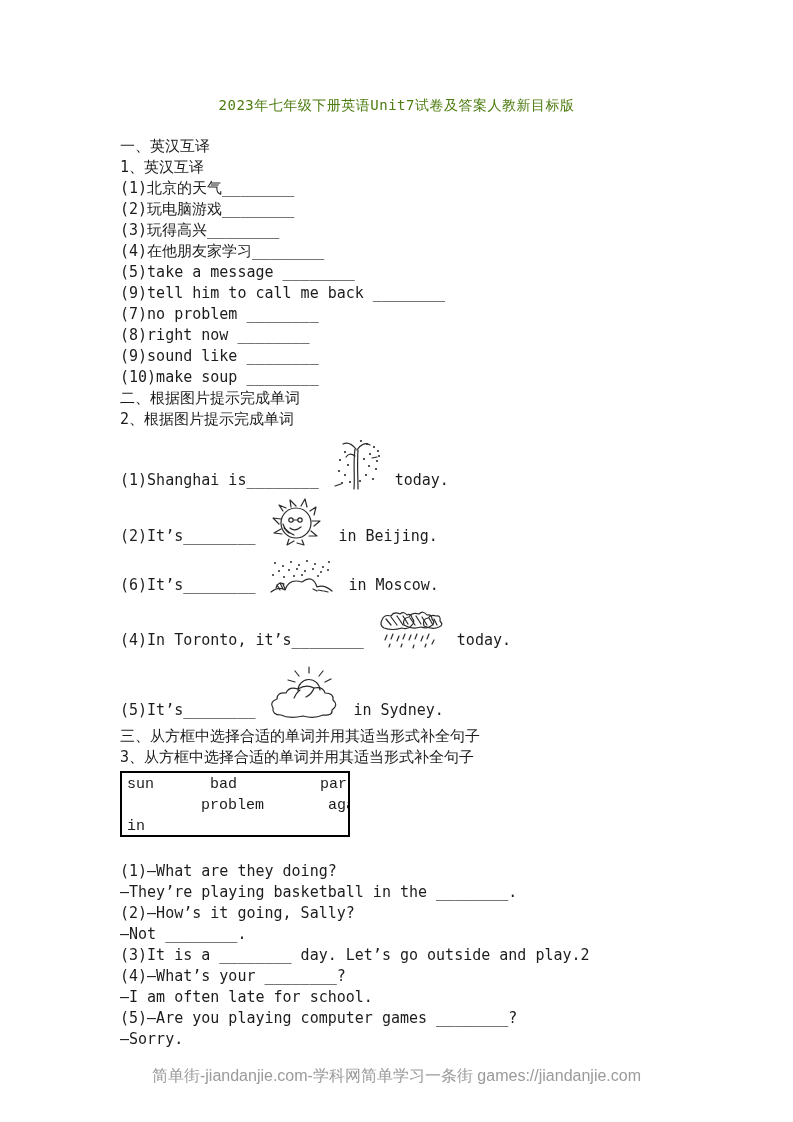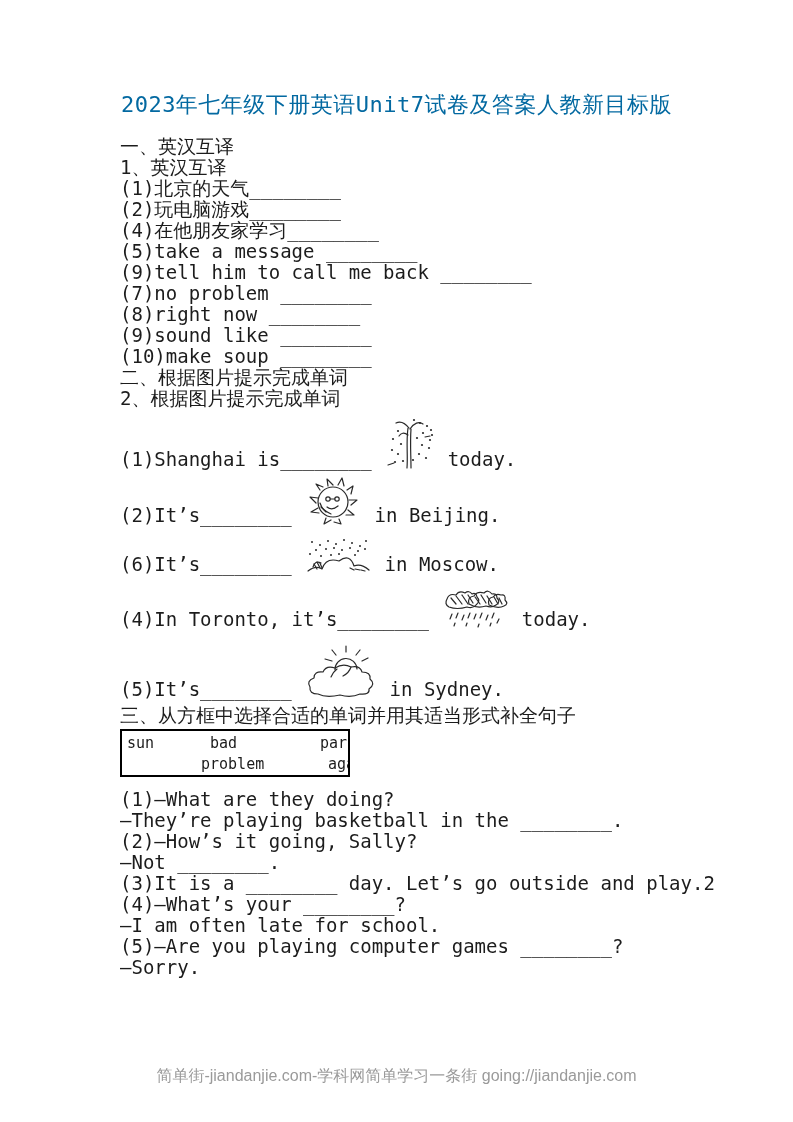--- a/index.html
+++ b/index.html
@@ -9,60 +9,61 @@
     width: 793px;
     height: 1122px;
     background: #ffffff;
     overflow: hidden;
     font-family: "DejaVu Sans Mono", "Liberation Mono", monospace;
     color: #1c1c1c;
   }
   .title {
     padding-top: 90px;
     text-align: center;
-    font-size: 22px;
+    font-size: 14px;
     font-weight: normal;
     letter-spacing: 0.5px;
-    color: #0369a1;
+    color: #4d7c0f;
     line-height: 30px;
   }
   .body-col {
     margin: 16px 40px 0 120px;
   }
   .line {
-    font-size: 19px;
+    font-size: 15px;
     line-height: 21px;
     white-space: pre;
   }
   .pic-row {
     display: flex;
     align-items: flex-end;
     gap: 14px;
     margin-top: 6px;
   }
   .pic-row .line { line-height: 21px; }
   .pic-row svg { display: block; flex: 0 0 auto; }
   .gap-lg { margin-top: 13px; }
   .word-box {
     position: relative;
     width: 230px;
-    height: 48px;
+    height: 66px;
     border: 2px solid #000000;
     margin-top: 3px;
     overflow: hidden;
     font-size: 15px;
+    font-family: Liberation Mono, monospace;
   }
   .word-box span { position: absolute; white-space: pre; }
   .wb-sun     { left: 5px;   top: 3px; }
   .wb-bad     { left: 88px; top: 3px; }
   .wb-park    { left: 198px; top: 3px; }
   .wb-problem { left: 79px;  top: 24px; }
   .wb-aga     { left: 206px; top: 24px; }
   .wb-in      { left: 5px;   top: 45px; text-align: right; }
-  .questions { margin-top: 12px; }
+  .questions { margin-top: 24px; }
   .footer {
     position: absolute;
     left: 0; right: 0;
     top: 1066px;
     text-align: center;
     font-family: "Liberation Sans", "DejaVu Sans", sans-serif;
     font-size: 16px;
     color: #9a9a9a;
   }
   .sketch { stroke: #2a2a2a; fill: none; stroke-width: 1.2; stroke-linecap: round; stroke-linejoin: round; }
@@ -74,20 +75,21 @@
 <div class="page">
 
   <h1 class="title">2023年七年级下册英语Unit7试卷及答案人教新目标版</h1>
 
   <div class="body-col">
 
     <p class="line">一、英汉互译</p>
     <p class="line">1、英汉互译</p>
     <p class="line">(1)北京的天气________</p>
     <p class="line">(2)玩电脑游戏________</p>
+    <p class="line">(3)玩得高兴________</p>
     <p class="line">(4)在他朋友家学习________</p>
     <p class="line">(5)take a message ________</p>
     <p class="line">(9)tell him to call me back ________</p>
     <p class="line">(7)no problem ________</p>
     <p class="line">(8)right now ________</p>
     <p class="line">(9)sound like ________</p>
     <p class="line">(10)make soup ________</p>
 
     <p class="line">二、根据图片提示完成单词</p>
     <p class="line">2、根据图片提示完成单词</p>
@@ -241,20 +243,21 @@
           <path d="M62 15 L56 18"></path>
           <path d="M12 51 Q3 51 4 44 Q0 38 8 35 Q8 28 17 29 Q20 22 29 25 Q37 20 45 24 Q54 22 56 29 Q65 29 64 36 Q70 41 63 46 Q64 52 54 51 Q45 55 34 52 Q20 55 12 51 Z"></path>
           <path d="M31 26 Q27 29 25 34"></path>
           <path d="M45 24 Q43 30 37 33"></path>
         </g>
       </svg>
       <span class="line">in Sydney.</span>
     </div>
 
     <p class="line" style="margin-top:5px">三、从方框中选择合适的单词并用其适当形式补全句子</p>
+    <p class="line">3、从方框中选择合适的单词并用其适当形式补全句子</p>
 
     <div class="word-box">
       <span class="wb-sun">sun</span>
       <span class="wb-bad">bad</span>
       <span class="wb-park">park</span>
       <span class="wb-problem">problem</span>
       <span class="wb-aga">aga</span>
       <span class="wb-in">in</span>
     </div>
 
@@ -265,15 +268,15 @@
       <p class="line">—Not ________.</p>
       <p class="line">(3)It is a ________ day. Let’s go outside and play.2</p>
       <p class="line">(4)—What’s your ________?</p>
       <p class="line">—I am often late for school.</p>
       <p class="line">(5)—Are you playing computer games ________?</p>
       <p class="line">—Sorry.</p>
     </div>
 
   </div>
 
-  <div class="footer">简单街-jiandanjie.com-学科网简单学习一条街 going://jiandanjie.com</div>
+  <div class="footer">简单街-jiandanjie.com-学科网简单学习一条街 games://jiandanjie.com</div>
 
 </div>
 
 </body></html>

